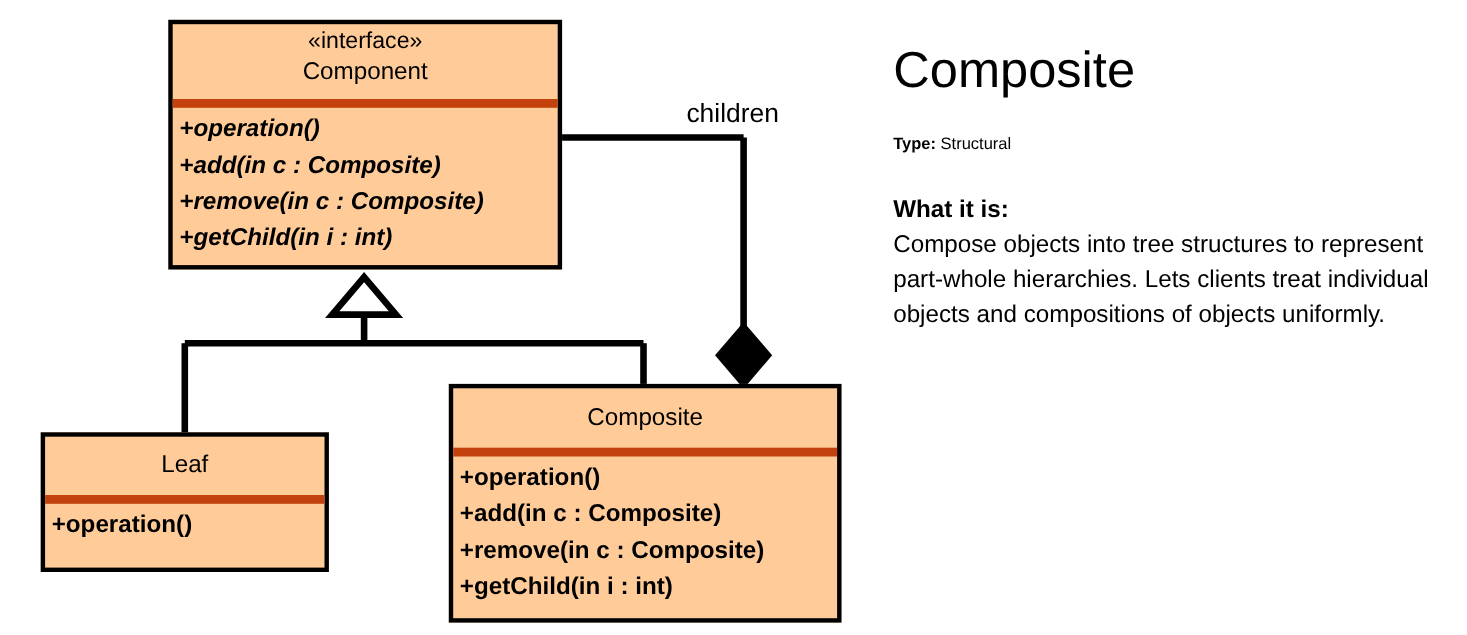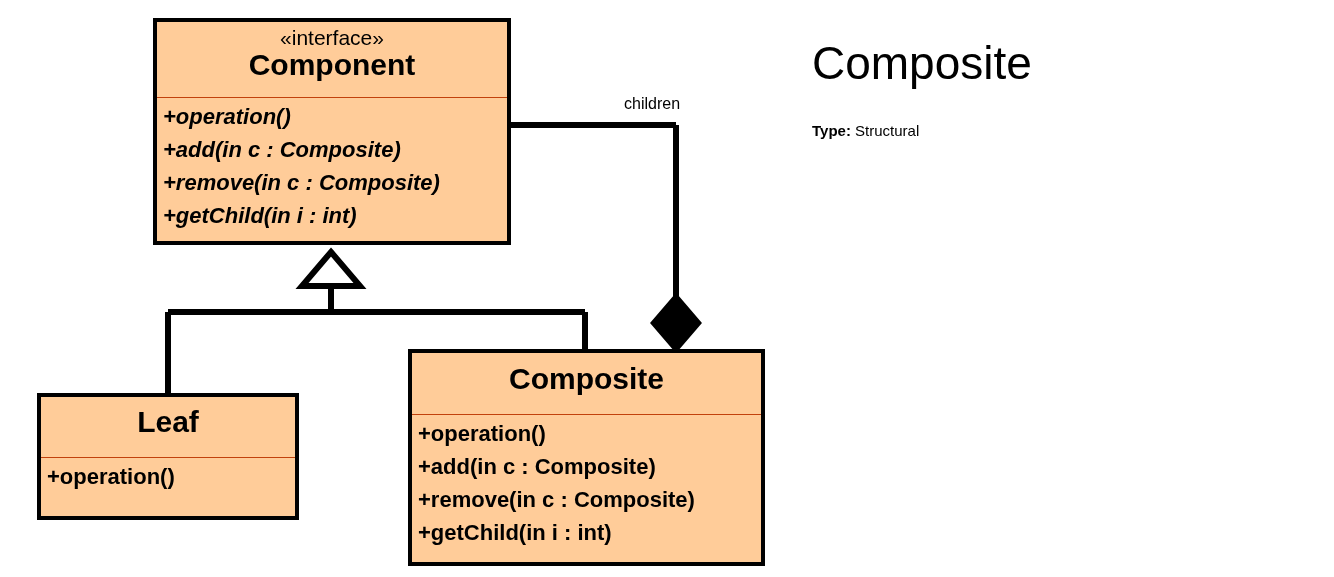--- a/index.html
+++ b/index.html
@@ -39,33 +39,33 @@
     box-sizing: border-box;
     background: #FFCC99;
     border: 4px solid #000000;
     display: flex;
     flex-direction: column;
   }
   .uml-header {
     box-sizing: border-box;
     padding: 4px 6px 6px 6px;
     text-align: center;
-    border-bottom: 1px solid #c2410c;
+    border-bottom: 8px solid #c2410c;
   }
   .uml-stereotype {
     display: block;
     font-size: 21px;
     line-height: 27px;
     font-weight: normal;
   }
   .uml-name {
     display: block;
-    font-size: 30px;
+    font-size: 22px;
     line-height: 28px;
-    font-weight: bold;
+    font-weight: normal;
   }
   .uml-body {
     box-sizing: border-box;
     padding: 2px 0 2px 6px;
     flex: 1 1 auto;
   }
   .uml-member {
     font-size: 22px;
     line-height: 33px;
     white-space: nowrap;
@@ -85,21 +85,21 @@
   #class-composite {
     left: 408px; top: 349px; width: 357px; height: 217px;
   }
   #class-composite .uml-header { height: 62px; padding-top: 12px; }
 
   
   #children-label {
     position: absolute;
     left: 624px;
     top: 89px;
-    font-size: 16px;
+    font-size: 24px;
     line-height: 30px;
     white-space: nowrap;
   }
 
   
   #info-panel {
     position: absolute;
     left: 812px;
     top: 36px;
     width: 500px;
@@ -195,13 +195,17 @@
 </div>
 
 <div id="info-panel">
   <h1 id="pattern-title">Composite</h1>
 
   <div class="info-row">
     <span class="info-label">Type:</span>
     <span class="info-value">Structural</span>
   </div>
 
+  <div id="what-it-is-block">
+    <span id="what-it-is-heading">What it is:</span>
+    <span id="what-it-is-text">Compose objects into tree structures to represent part-whole hierarchies. Lets clients treat individual objects and compositions of objects uniformly.</span>
+  </div>
 </div>
 
 </body></html>

